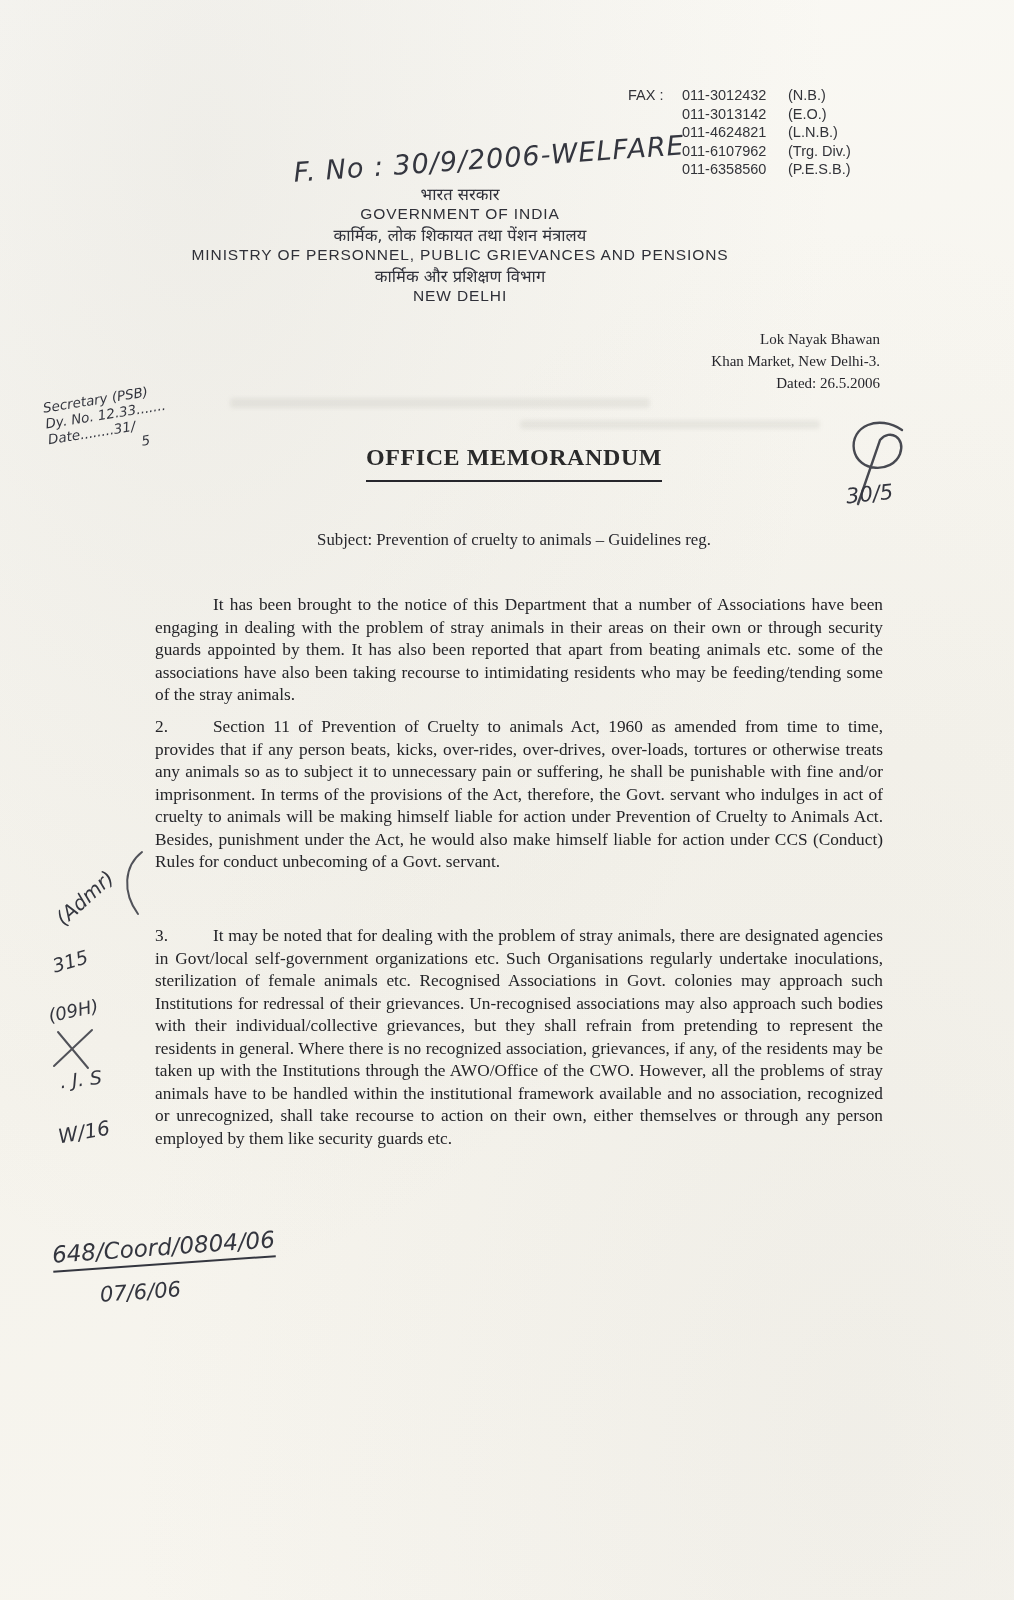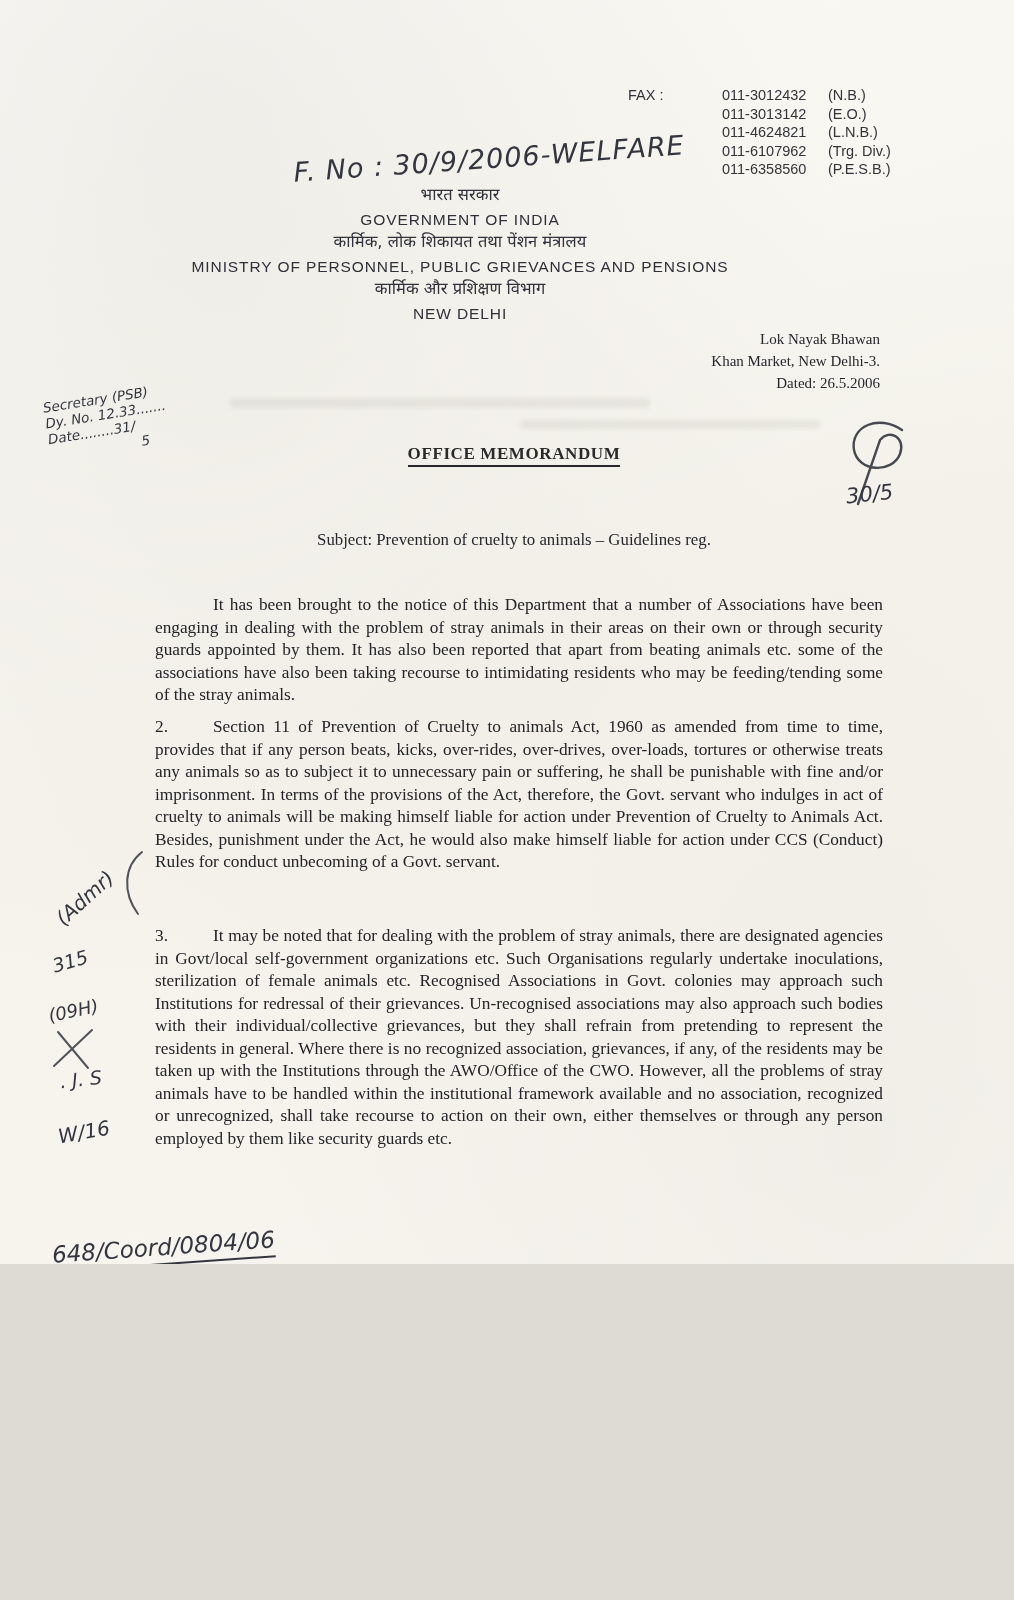--- a/index.html
+++ b/index.html
@@ -1,46 +1,46 @@
 <!DOCTYPE html>
 <html><head>
 <meta charset="utf-8">
 <style>
   * { margin:0; padding:0; box-sizing:border-box; }
   html,body { width:1014px; background:#dedbd4; }
   .page {
-    position:relative; width:1014px; height:1264px; overflow:hidden;
+    position:relative; width:1014px; height:1600px; overflow:hidden;
     background:
       radial-gradient(ellipse at 20% 10%, rgba(190,188,180,0.18), transparent 55%),
       radial-gradient(ellipse at 85% 90%, rgba(200,198,190,0.15), transparent 60%),
       linear-gradient(160deg,#fbfaf6 0%, #f5f3ec 55%, #f8f6f0 100%);
     font-family:"Liberation Serif", serif; color:#2a2a2a;
   }
   
   .fax-block { position:absolute; left:628px; top:86px; font-family:"Liberation Sans",sans-serif; font-size:14.5px; color:#33343a; line-height:18.5px; }
   .fax-row { display:flex; }
   .fax-lab { width:54px; }
   .fax-ind { width:54px; }
-  .fax-num { width:102px;margin-left:40px; }
+  .fax-num { width:102px; }
   .fax-unit { padding-left:4px; }
   
   .hand { font-family:"DejaVu Sans",sans-serif; font-style:italic; color:#34363f; }
   .file-no { position:absolute; left:293px; top:143px; font-size:27px; letter-spacing:1px; transform:rotate(-4deg); white-space:nowrap; }
   
   .letterhead { position:absolute; left:30px; top:182px; width:860px; text-align:center; }
   .lh-hi { font-family:"DejaVu Sans",sans-serif; font-size:16.5px; margin-top:0; color:#30313a; }
-  .lh-en { font-family:"Liberation Sans",sans-serif; font-size:15.5px; letter-spacing:0.9px; margin-top:6px; color:#2f3038; }
+  .lh-en { font-family:"Liberation Sans",sans-serif; font-size:15.5px; letter-spacing:0.9px; margin-top:0; color:#2f3038; }
   
   .address { position:absolute; left:636px; top:328px; width:244px; text-align:right; font-size:15px; line-height:22px; color:#26262c; }
   
   .stamp { position:absolute; left:46px; top:390px; transform:rotate(-9deg); font-size:13.5px; line-height:16px; white-space:nowrap; }
   .stamp .s5 { margin-left:92px; }
   
   .memo-title-wrap { position:absolute; left:0; top:444px; width:1028px; text-align:center; }
-  .memo-title { display:inline-block; font-size:17px; font-weight:bold; letter-spacing:0.6px; border-bottom:2.5px solid #26262c; padding-bottom:1px; }
+  .memo-title { display:inline-block; font-size:24px; font-weight:bold; letter-spacing:0.6px; border-bottom:2.5px solid #26262c; padding-bottom:9px; }
   .subject-wrap { position:absolute; left:0; top:530px; width:1028px; text-align:center; }
   .subject { font-size:16.8px; font-weight:normal; color:#26262c; }
   
   .bodytext { position:absolute; left:155px; width:728px; text-align:justify; font-size:17.3px; line-height:22.5px; color:#242428; }
   .para-num { display:inline-block; width:58px; }
   #para1 { top:594px; }
   #para2 { top:716px; }
   #para3 { top:925px; }
   
   .sig-svg { position:absolute; left:824px; top:412px; }

